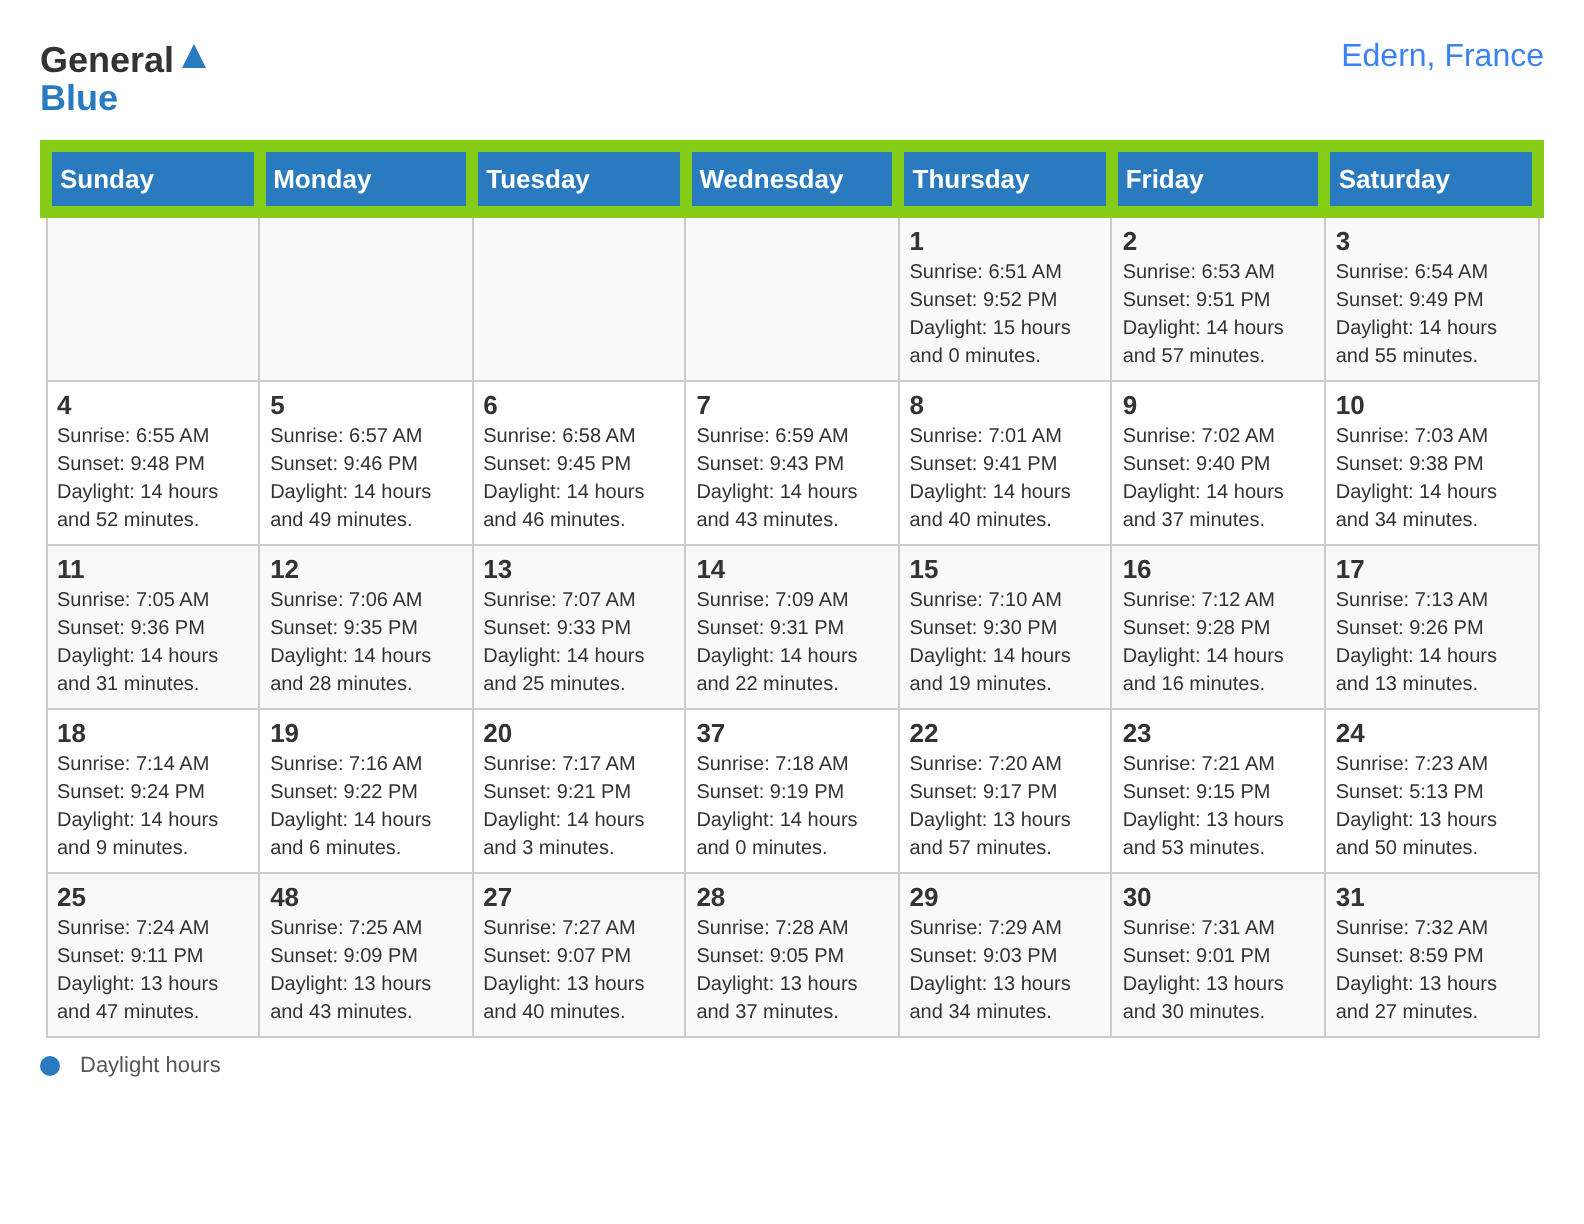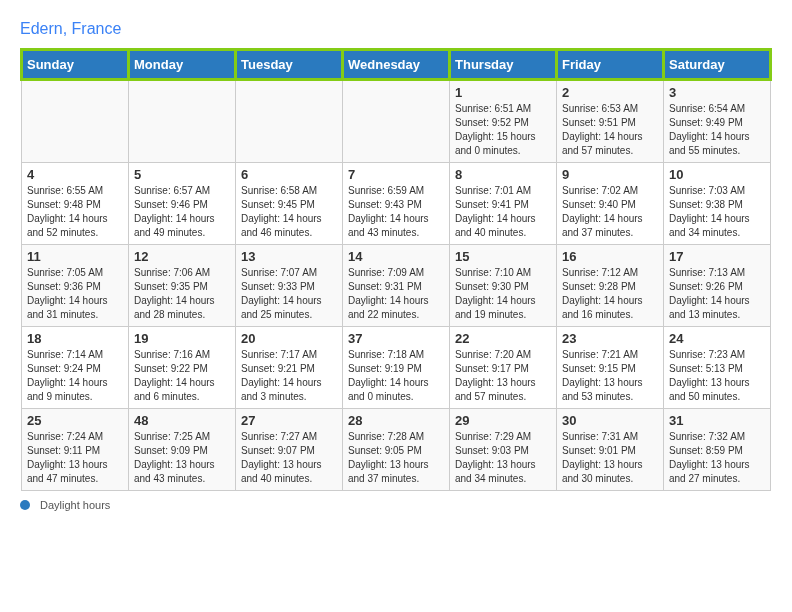--- a/index.html
+++ b/index.html
@@ -42,21 +42,21 @@
       width: 100%;
       border-collapse: collapse;
     }
     thead tr th {
       background-color: #2a7abf;
       color: #fff;
       font-size: 13px;
       font-weight: bold;
       padding: 6px 4px;
       text-align: left;
-      border: 3px solid #84cc16;
+      border: 6px solid #84cc16;
     }
     tbody tr td {
       border: 1px solid #ccc;
       vertical-align: top;
       padding: 4px 5px;
       font-size: 10.5px;
       color: #333;
       min-height: 80px;
       width: calc(100% / 7);
     }
@@ -93,20 +93,31 @@
       height: 10px;
       background: #2a7abf;
       display: inline-block;
       border-radius: 50%;
     }
   </style>
 </head>
 <body>
 
 <div class="header">
+  <div class="logo">
+    <div class="logo-row">
+      <span style="font-size:18px;font-weight:bold;color:#333;">General</span>
+      <span style="display:inline-block;margin-left:2px;vertical-align:middle;">
+        <svg width="16" height="16" viewBox="0 0 16 16">
+          <polygon points="8,2 14,14 2,14" fill="#2a7abf"></polygon>
+        </svg>
+      </span>
+    </div>
+    <span style="font-size:18px;font-weight:bold;color:#2a7abf;margin-top:-2px;">Blue</span>
+  </div>
   <div class="title-block">
     <div class="location">Edern, France</div>
   </div>
 </div>
 
 <table>
   <thead>
     <tr>
     <th>Sunday</th>
         <th>Monday</th>

